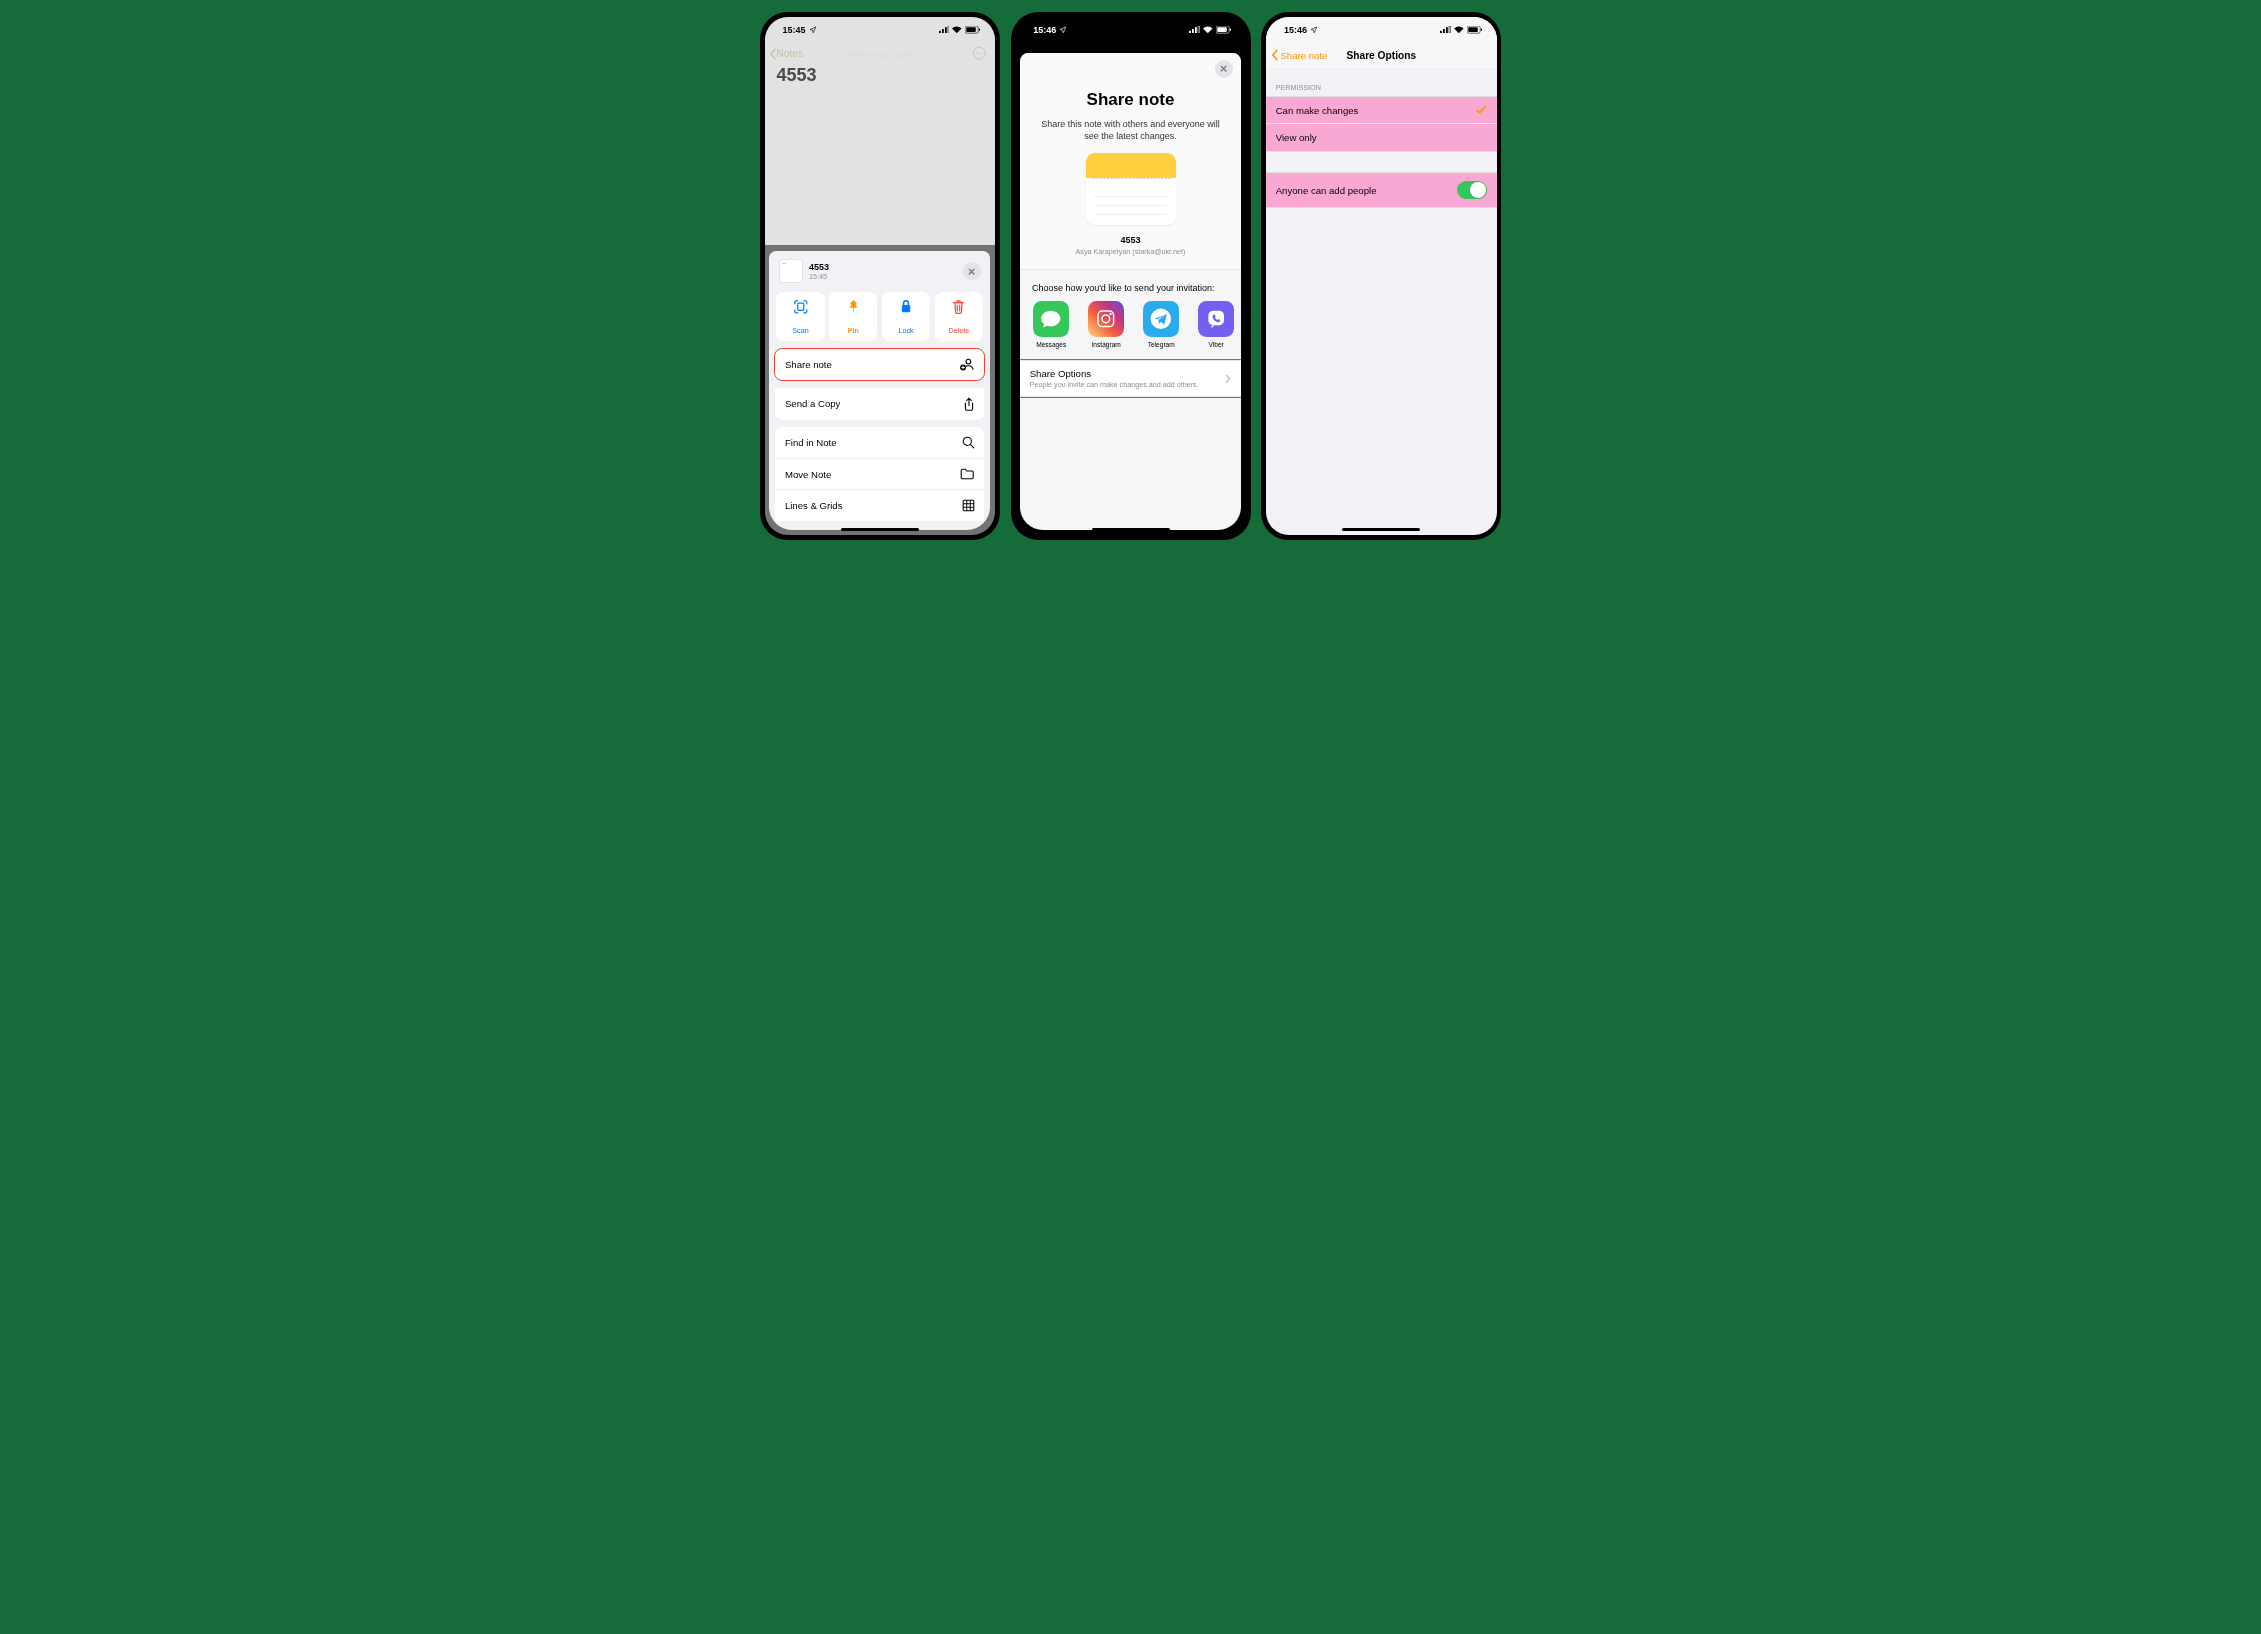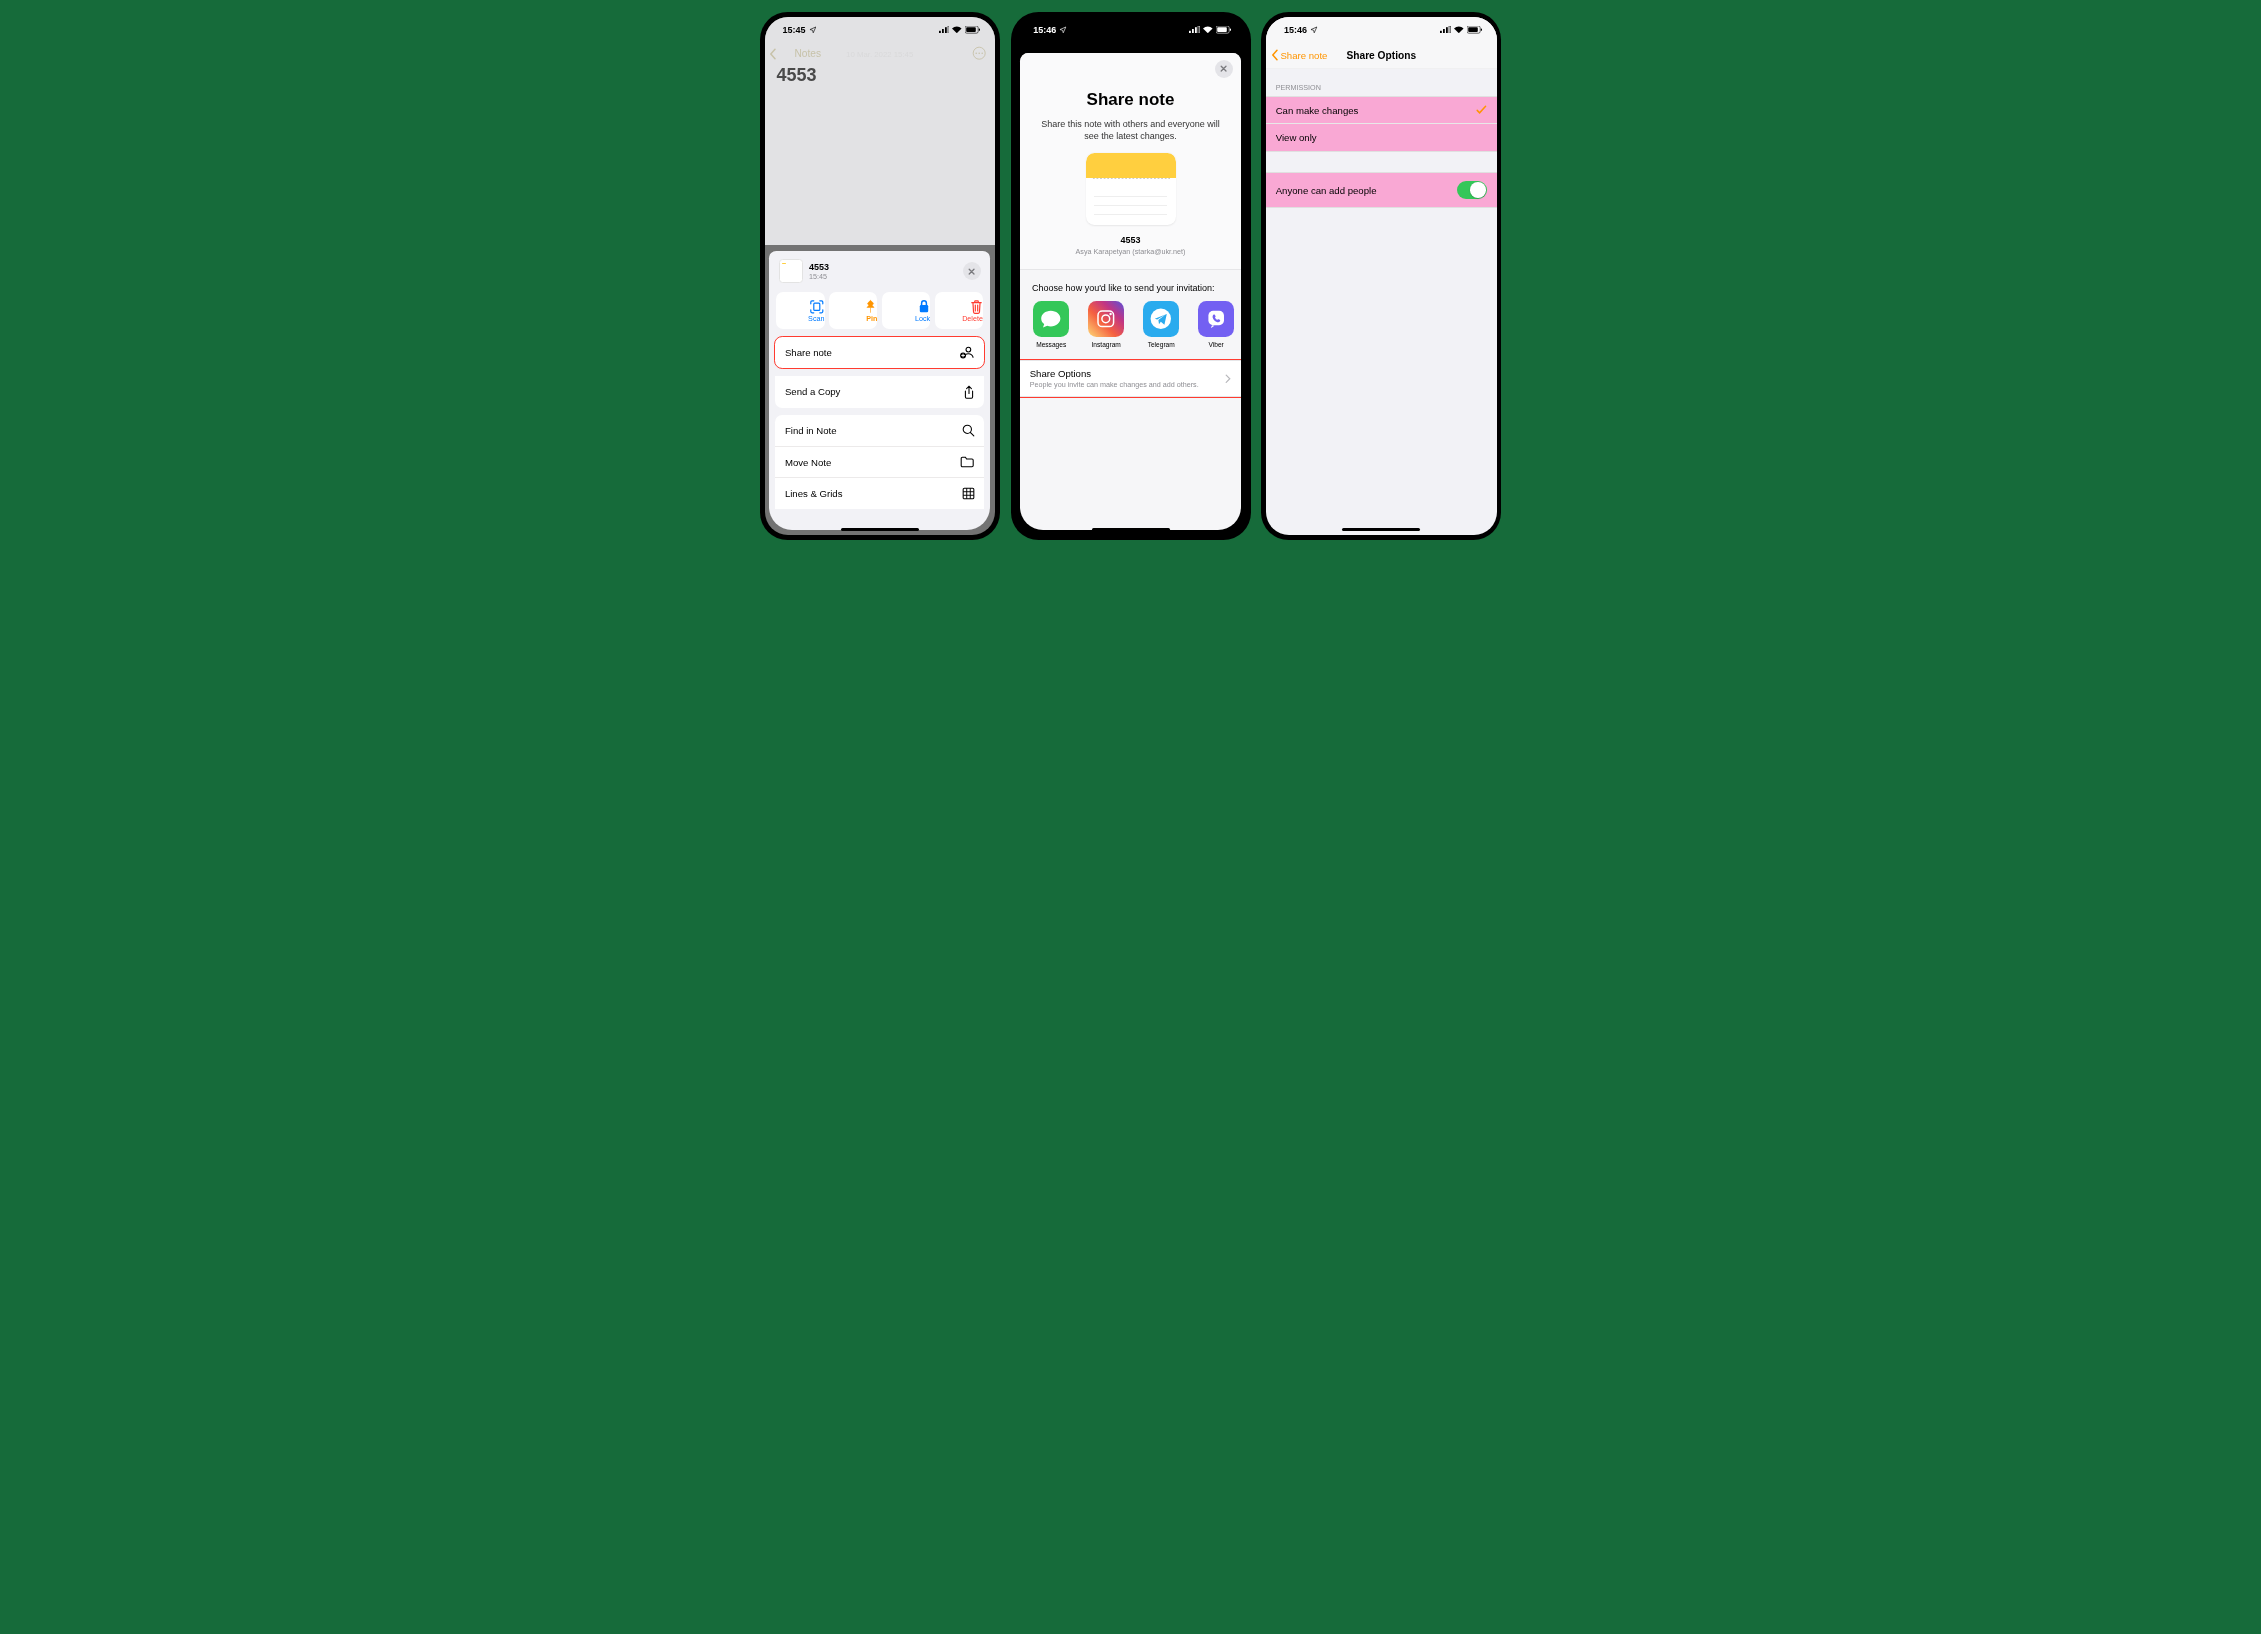--- a/index.html
+++ b/index.html
@@ -122,21 +122,21 @@
     color:#7a7a7e;font-size:9px;font-weight:700;
   }
   .s1-quick-row {
     display:flex; gap:4.8px; padding:0 1.2px 7.2px 1.2px;
   }
   .s1-quick {
     flex:1;
     background:#fff;
     border-radius:7.2px;
     padding:7.2px 0 6px 0;
-    display:flex;flex-direction:column;align-items:flex-end;gap:0;
+    display:flex;flex-direction:column;align-items:center;gap:12px;
     font-size:7.2px;
   }
   .s1-quick .ico { height:15.6px; display:flex; align-items:center; justify-content:center; }
   .blue{color:#007aff;} .orange{color:#ff9500;font-weight:bold;} .red{color:#ff3b30;}
   .s1-group {
     background:#fff;
     border-radius:7.2px;
     margin-bottom:7.2px;
     overflow:hidden;
   }
@@ -305,21 +305,21 @@
               <rect x="2" y="2" width="16" height="8" rx="1.5" fill="#000"></rect>
               <rect x="23" y="4" width="2" height="4" rx="1" fill="#000"></rect>
             </svg>
         </span>
       </div>
       <div class="s1-nav">
         <div class="s1-back">
           <svg width="7.2" height="12" viewBox="0 0 12 20">
               <path d="M10 2L3 10l7 8" fill="none" stroke="#c7c2a9" stroke-width="2.5" stroke-linecap="round"></path>
             </svg>
-          <span style="margin-left:18px">Notes</span>
+          <span style="margin-left:0">Notes</span>
         </div>
         <svg width="14.4" height="14.4" viewBox="0 0 24 24">
             <circle cx="12" cy="12" r="10" fill="none" stroke="#c7c2a9" stroke-width="1.5"></circle>
             <circle cx="7" cy="12" r="1.3" fill="#c7c2a9"></circle>
             <circle cx="12" cy="12" r="1.3" fill="#c7c2a9"></circle>
             <circle cx="17" cy="12" r="1.3" fill="#c7c2a9"></circle>
           </svg>
       </div>
       <div class="s1-dimmed">10 Mar. 2022  15:45</div>
       <div class="s1-title">4553</div>

